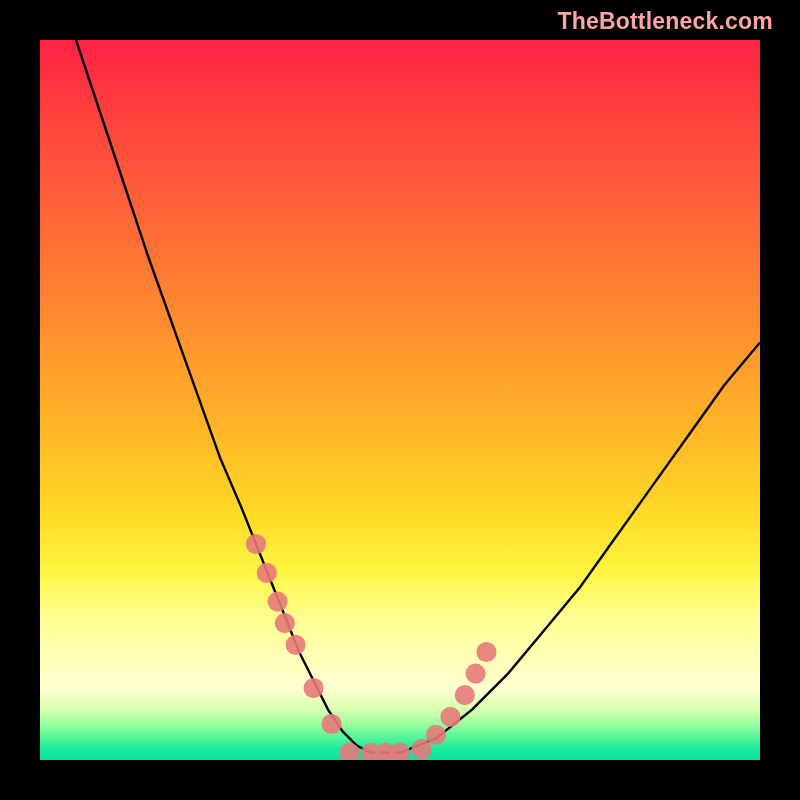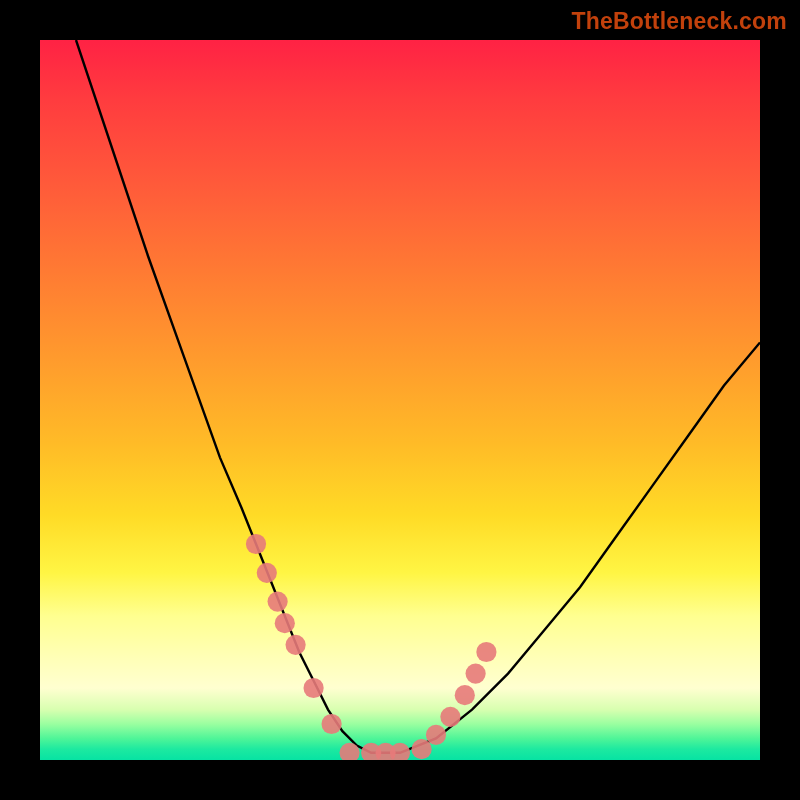--- a/index.html
+++ b/index.html
@@ -40,24 +40,24 @@
       #d8ffb0 93%,
       #9affa0 95%,
       #4ff598 97%,
       #1de9a0 98.5%,
       #07e3a3 100%
     );
   }
   .watermark {
     position: absolute;
     top: 8px;
-    right: 13px;
+    right: 27px;
     font-size: 23px;
     font-weight: 600;
-    color: #c2410c;
+    color: #fca5a5;
     letter-spacing: 0.2px;
     user-select: none;
     margin-left: 34px;
   }
   svg.curve {
     position: absolute;
     left: 0;
     top: 0;
     width: 720px;
     height: 720px;

